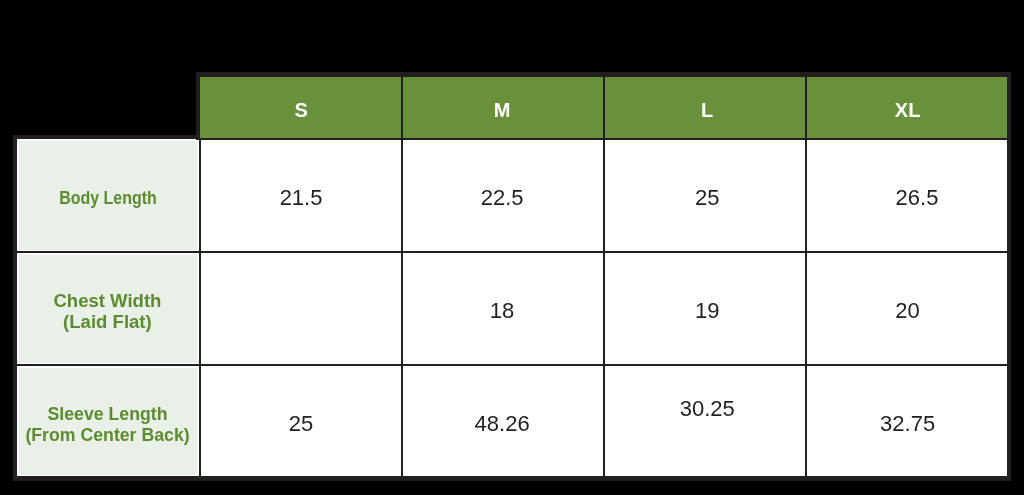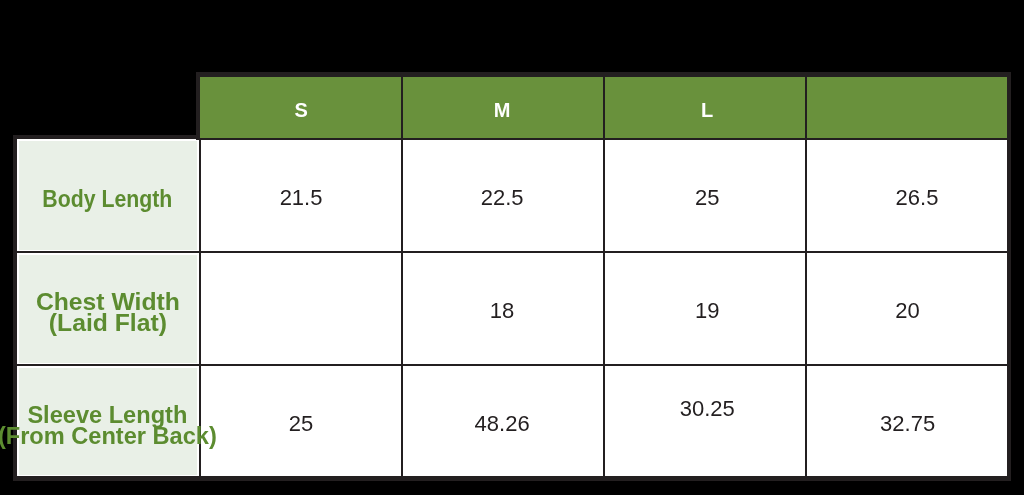--- a/index.html
+++ b/index.html
@@ -15,21 +15,21 @@
 
   .labelcol{position:absolute;left:19px;width:177.8px;background:#e9f0e7;}
 
   
   .vrule{position:absolute;width:2px;background:#231f20;}
   .hrule{position:absolute;height:2px;background:#231f20;}
 
   .cell{position:absolute;display:flex;align-items:center;justify-content:center;
         text-align:center;will-change:transform;}
   .hcell{color:#ffffff;font-weight:bold;font-size:20px;padding-top:7px;box-sizing:border-box;}
-  .lcell{color:#5c8c30;font-weight:bold;font-size:24px;line-height:21px;padding-top:7px;box-sizing:border-box;white-space:nowrap;}
+  .lcell{color:#5c8c30;font-weight:bold;font-size:18px;line-height:21px;padding-top:7px;box-sizing:border-box;white-space:nowrap;}
   .lcell>span{display:inline-block;}
   .lcell.sq1>span{transform:scaleX(0.887);}
   .lcell.sq1{padding-top:5px;}
   .lcell.sq2>span{transform:scaleX(1.030);}
   .lcell.sq3>span{transform:scaleX(0.983);}
   .vcell{color:#231f20;font-size:22px;padding-top:5px;box-sizing:border-box;}
 </style>
 </head>
 <body>
 
@@ -46,20 +46,21 @@
   <div class="vrule" style="left:400.5px;top:76.8px;height:399.9px"></div>
   <div class="vrule" style="left:602.6px;top:76.8px;height:399.9px"></div>
   <div class="vrule" style="left:804.7px;top:76.8px;height:399.9px"></div>
 
   <div class="hrule" style="left:17.3px;top:251.2px;width:990px"></div>
   <div class="hrule" style="left:17.3px;top:364.4px;width:990px"></div>
 
   <div class="cell hcell" style="left:200.9px;top:76.8px;width:200.1px;height:60.9px">S</div>
   <div class="cell hcell" style="left:402.4px;top:76.8px;width:200.2px;height:60.9px">M</div>
   <div class="cell hcell" style="left:606.6px;top:76.8px;width:200.4px;height:60.9px">L</div>
+  <div class="cell hcell" style="left:808.0px;top:76.8px;width:199.2px;height:60.9px">XL</div>
 
   <div class="cell lcell sq1" style="left:17.3px;top:140.1px;width:181.3px;height:111.1px">
     <span><span>Body Length</span></span>
   </div>
   <div class="cell vcell" style="left:200.9px;top:140.1px;width:200.1px;height:111.1px">21.5</div>
   <div class="cell vcell" style="left:402.4px;top:140.1px;width:200.2px;height:111.1px">22.5</div>
   <div class="cell vcell" style="left:606.6px;top:140.1px;width:200.4px;height:111.1px">25</div>
   <div class="cell vcell" style="left:808.0px;top:140.1px;width:218px;height:111.1px">26.5</div>
 
   <div class="cell lcell sq2" style="left:17.3px;top:253.1px;width:181.3px;height:111.3px">

